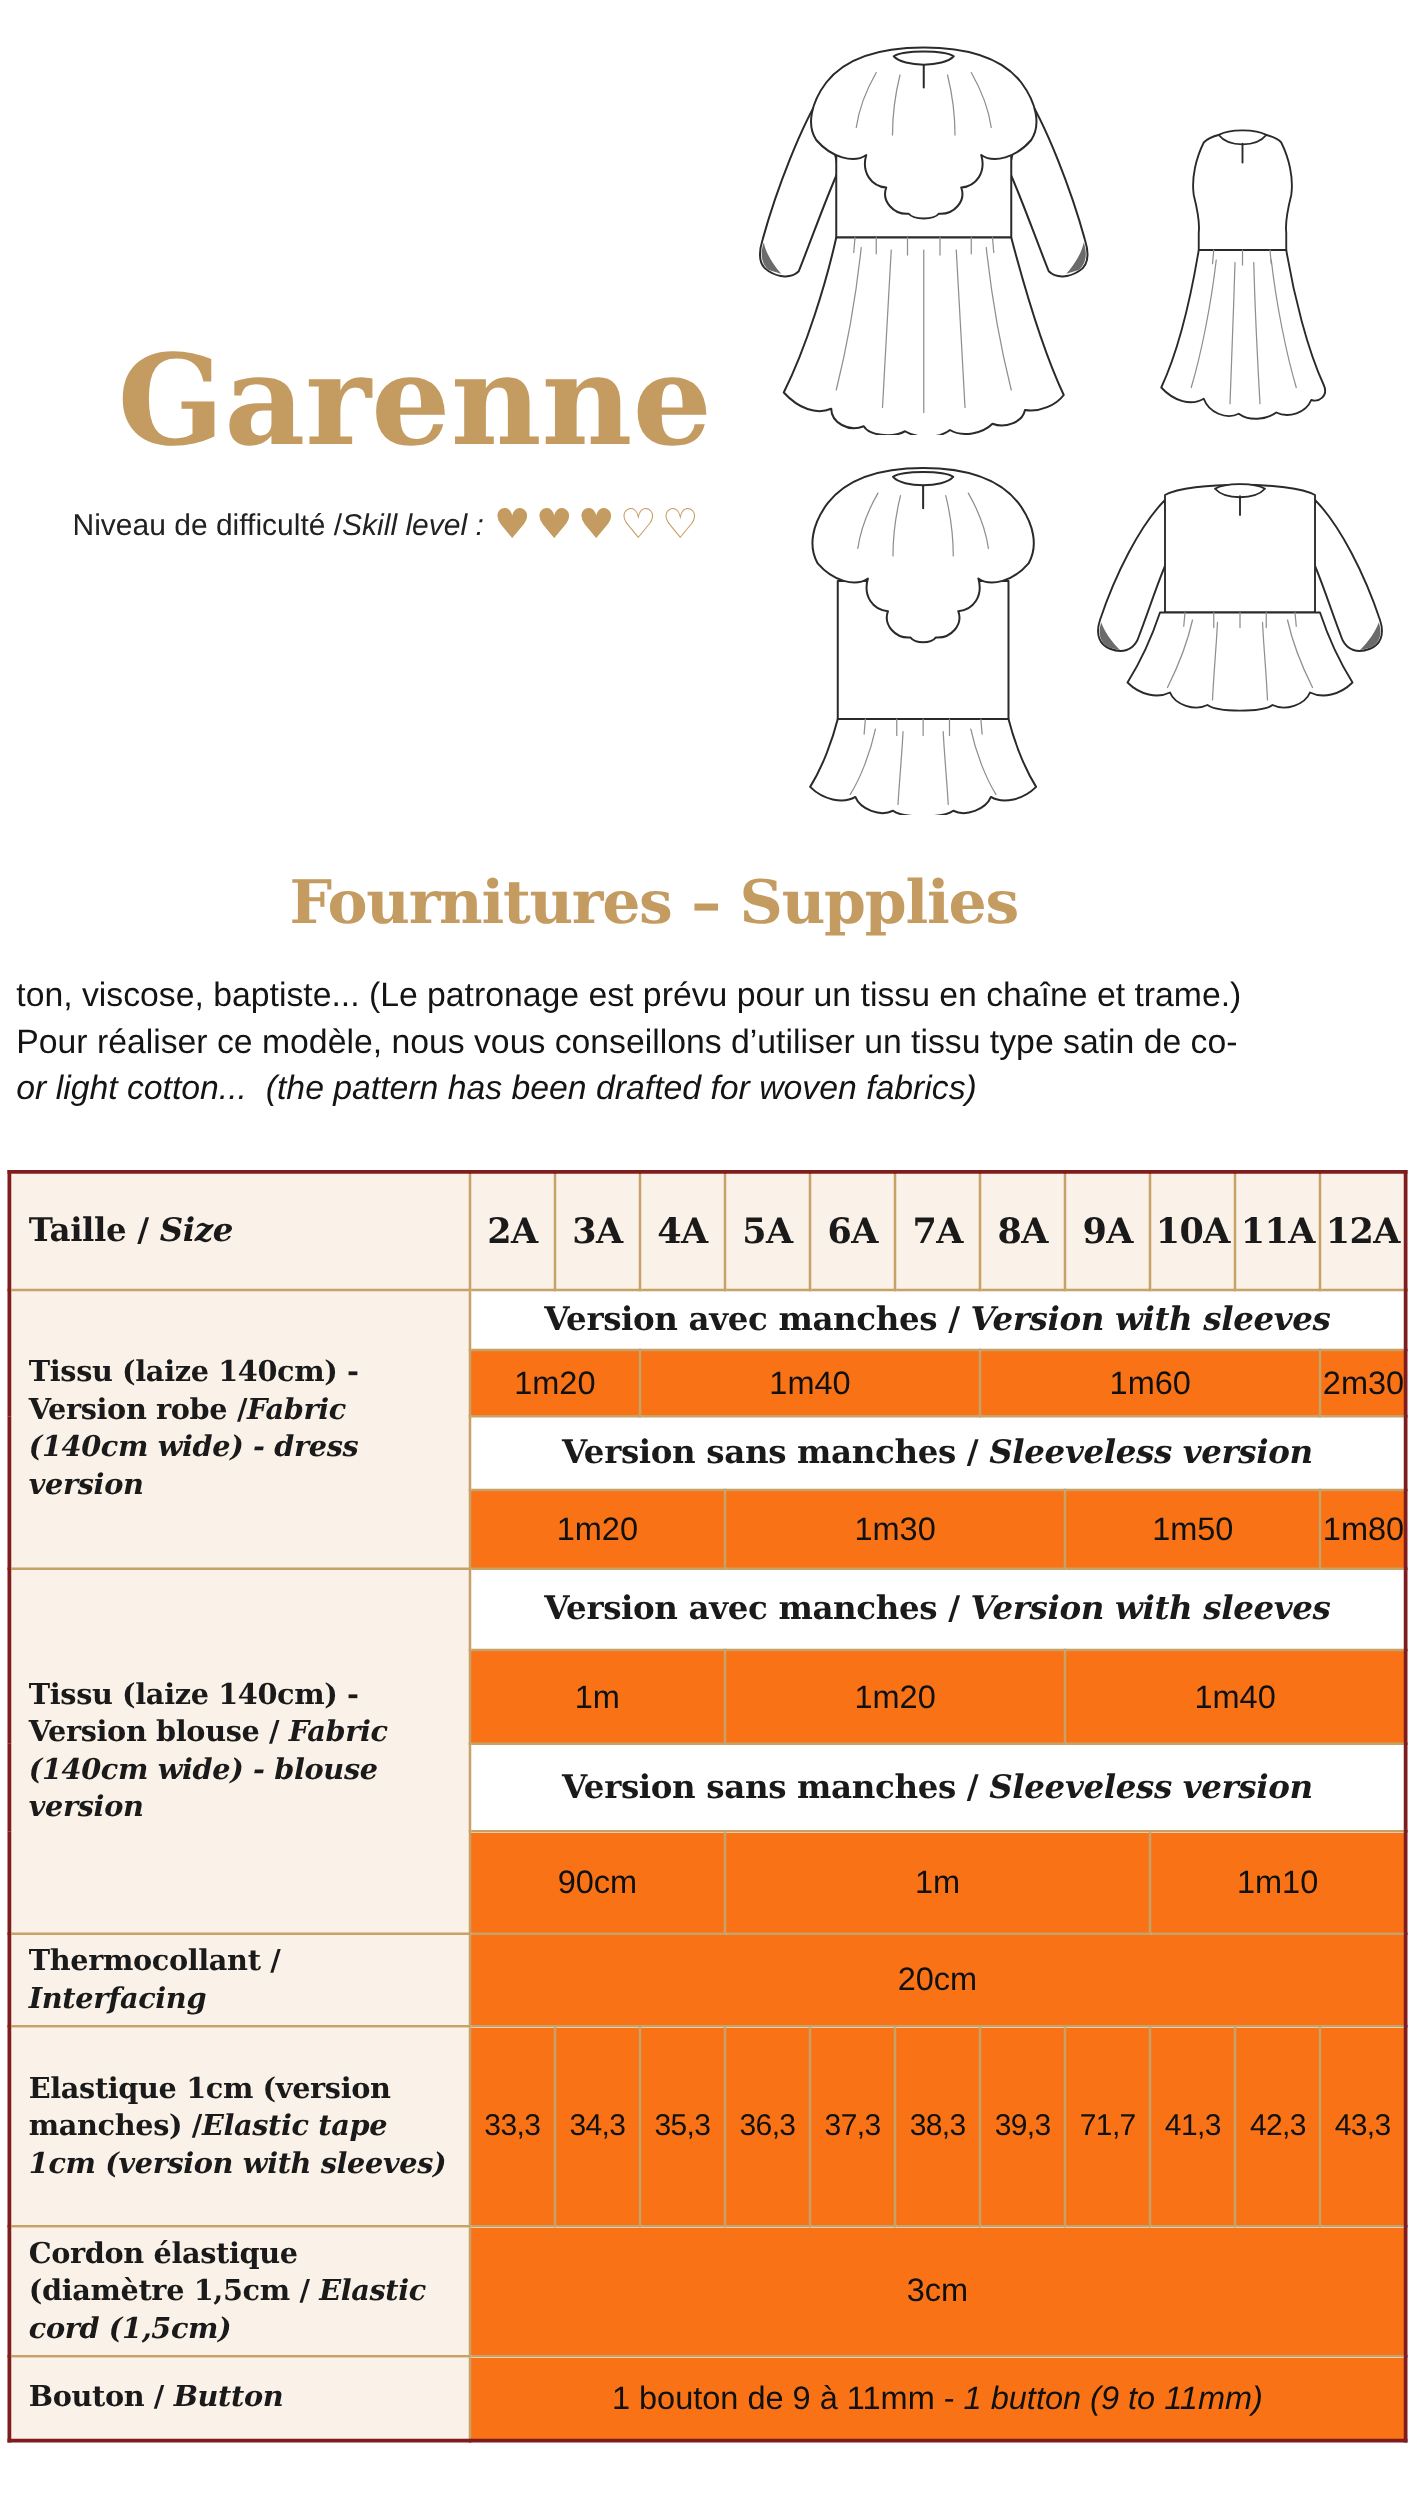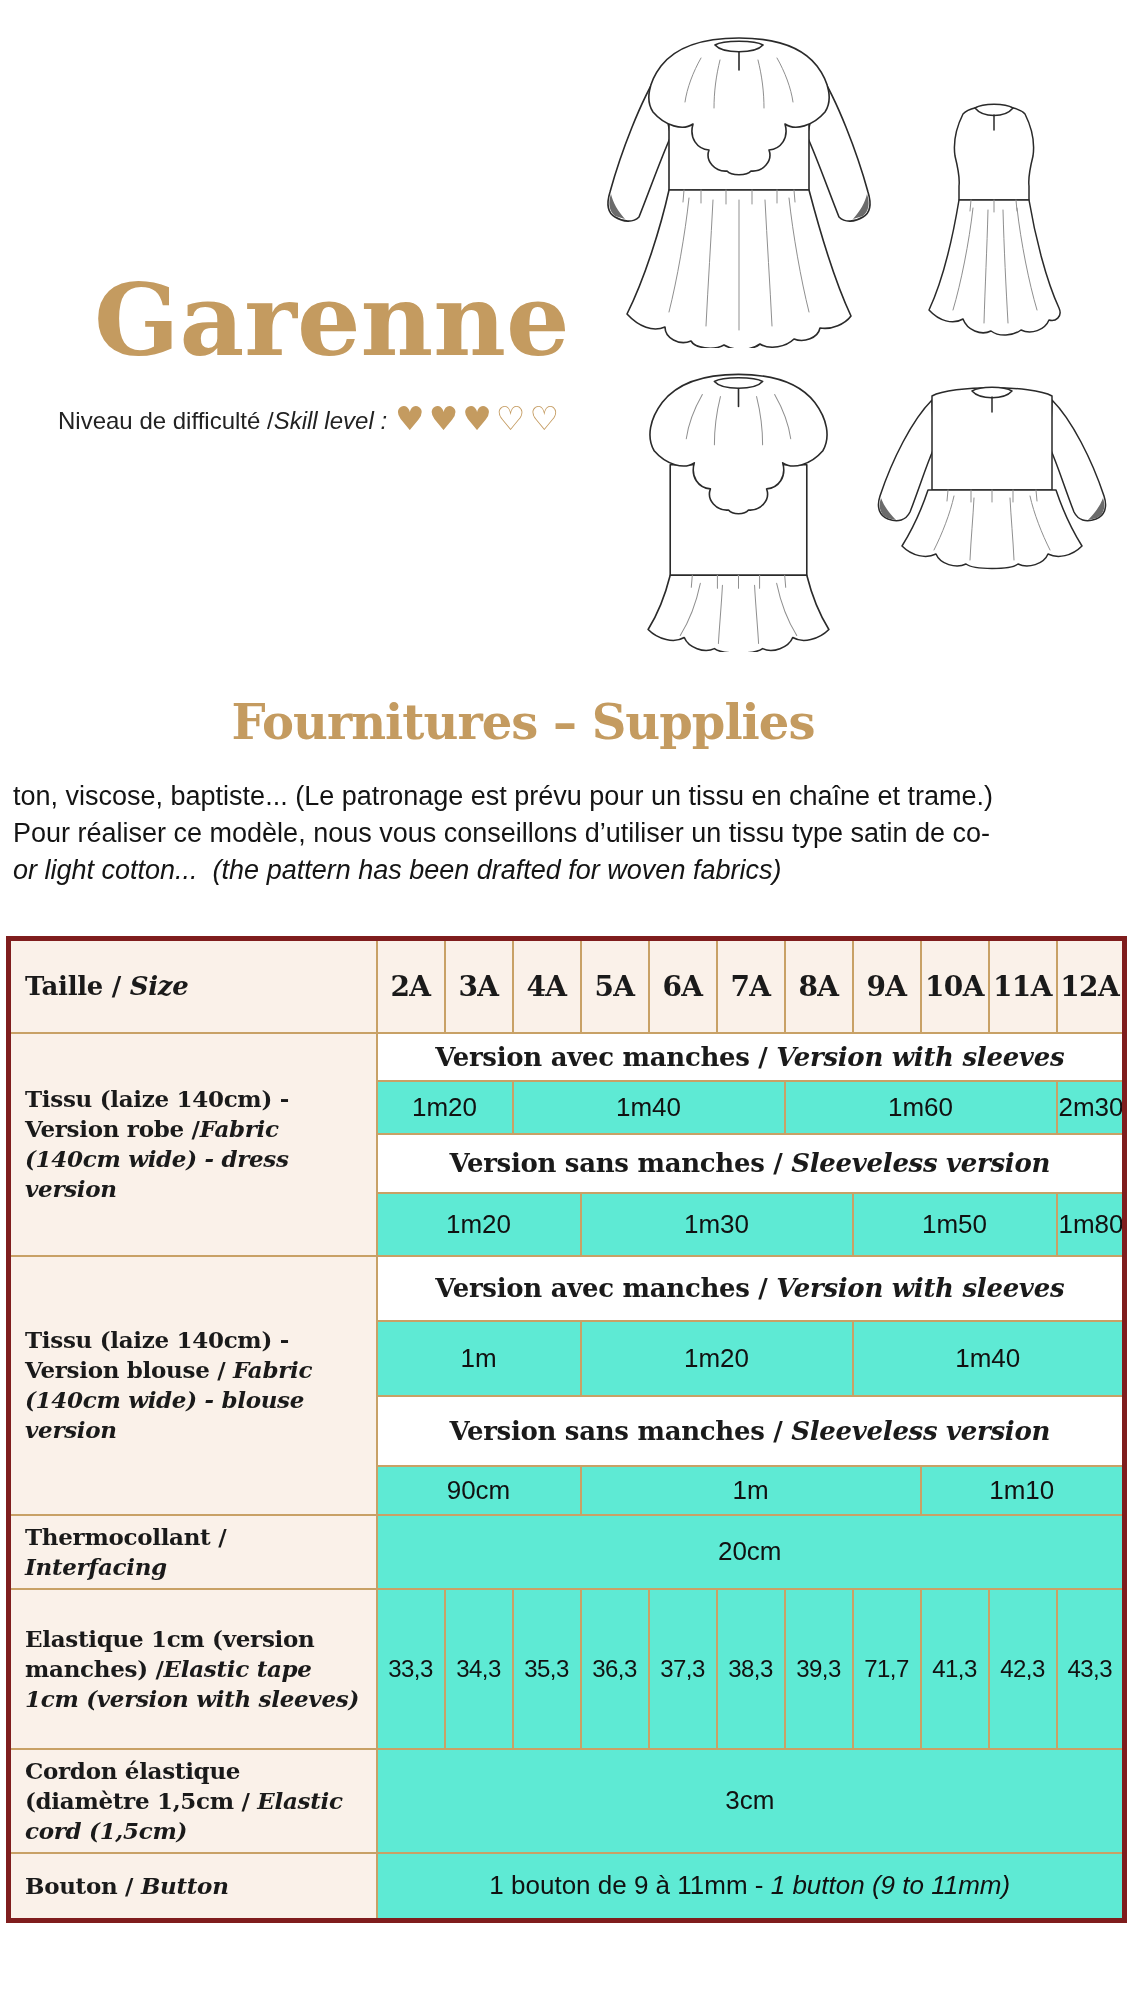--- a/index.html
+++ b/index.html
@@ -22,40 +22,40 @@
   
   .supplies-heading{position:absolute;left:0;top:694px;width:1046px;text-align:center;
       font-family:"DejaVu Serif",serif;font-weight:700;font-size:48px;letter-spacing:-1px;
       color:#c49b60;}
   .intro{position:absolute;left:13px;top:778px;font-size:27px;line-height:37px;color:#141414;}
   .intro .line{white-space:pre;}
   .intro .en{font-style:italic;}
 
   
   table.supplies{position:absolute;left:6px;top:936px;border-collapse:collapse;
-      table-layout:fixed;width:1120px;border:5px solid #7f1d1d;}
+      table-layout:fixed;width:1120px;border:3px solid #7f1d1d;}
   table.supplies td{border:2px solid #c8a166;vertical-align:middle;overflow:hidden;}
   col.c-label{width:368px;}
   col.c-size{width:68px;}
   .lbl{background:#faf1e9;font-family:"DejaVu Serif",serif;font-weight:700;
        font-size:23px;line-height:30px;letter-spacing:-0.3px;padding:6px 8px 6px 14px;}
   .lbl .it{font-style:italic;}
   .hdrlbl{font-size:26px;}
   .sz{background:#faf1e9;text-align:center;font-family:"DejaVu Serif",serif;
       font-weight:700;font-size:28px;letter-spacing:-0.5px;}
   .sub{text-align:center;font-family:"DejaVu Serif",serif;font-weight:700;
        font-size:26px;letter-spacing:-0.3px;background:#fff;}
   .sub .it{font-style:italic;}
   .val{text-align:center;font-family:"Liberation Sans",sans-serif;font-size:26px;
-       color:#111;background:#5eead4;}
+       color:#111;background:#f97316;}
   .val .it{font-style:italic;}
   .val-sm{font-size:24px;letter-spacing:-0.5px;padding:0;}
   tr.h-hdr{height:94px;} tr.h1{height:48px;} tr.h2{height:53px;} tr.h3{height:59px;}
   tr.h4{height:63px;} tr.h5{height:65px;} tr.h6{height:75px;} tr.h7{height:70px;}
-  tr.h8{height:49px;} tr.h9{height:72px;} tr.h10{height:160px;} tr.h11{height:80px;}
+  tr.h8{height:82px;} tr.h9{height:72px;} tr.h10{height:160px;} tr.h11{height:80px;}
   tr.h12{height:68px;}
 </style>
 </head>
 <body>
 
 <div class="page">
 
   <div class="title">Garenne</div>
 
   <div class="difficulty">

